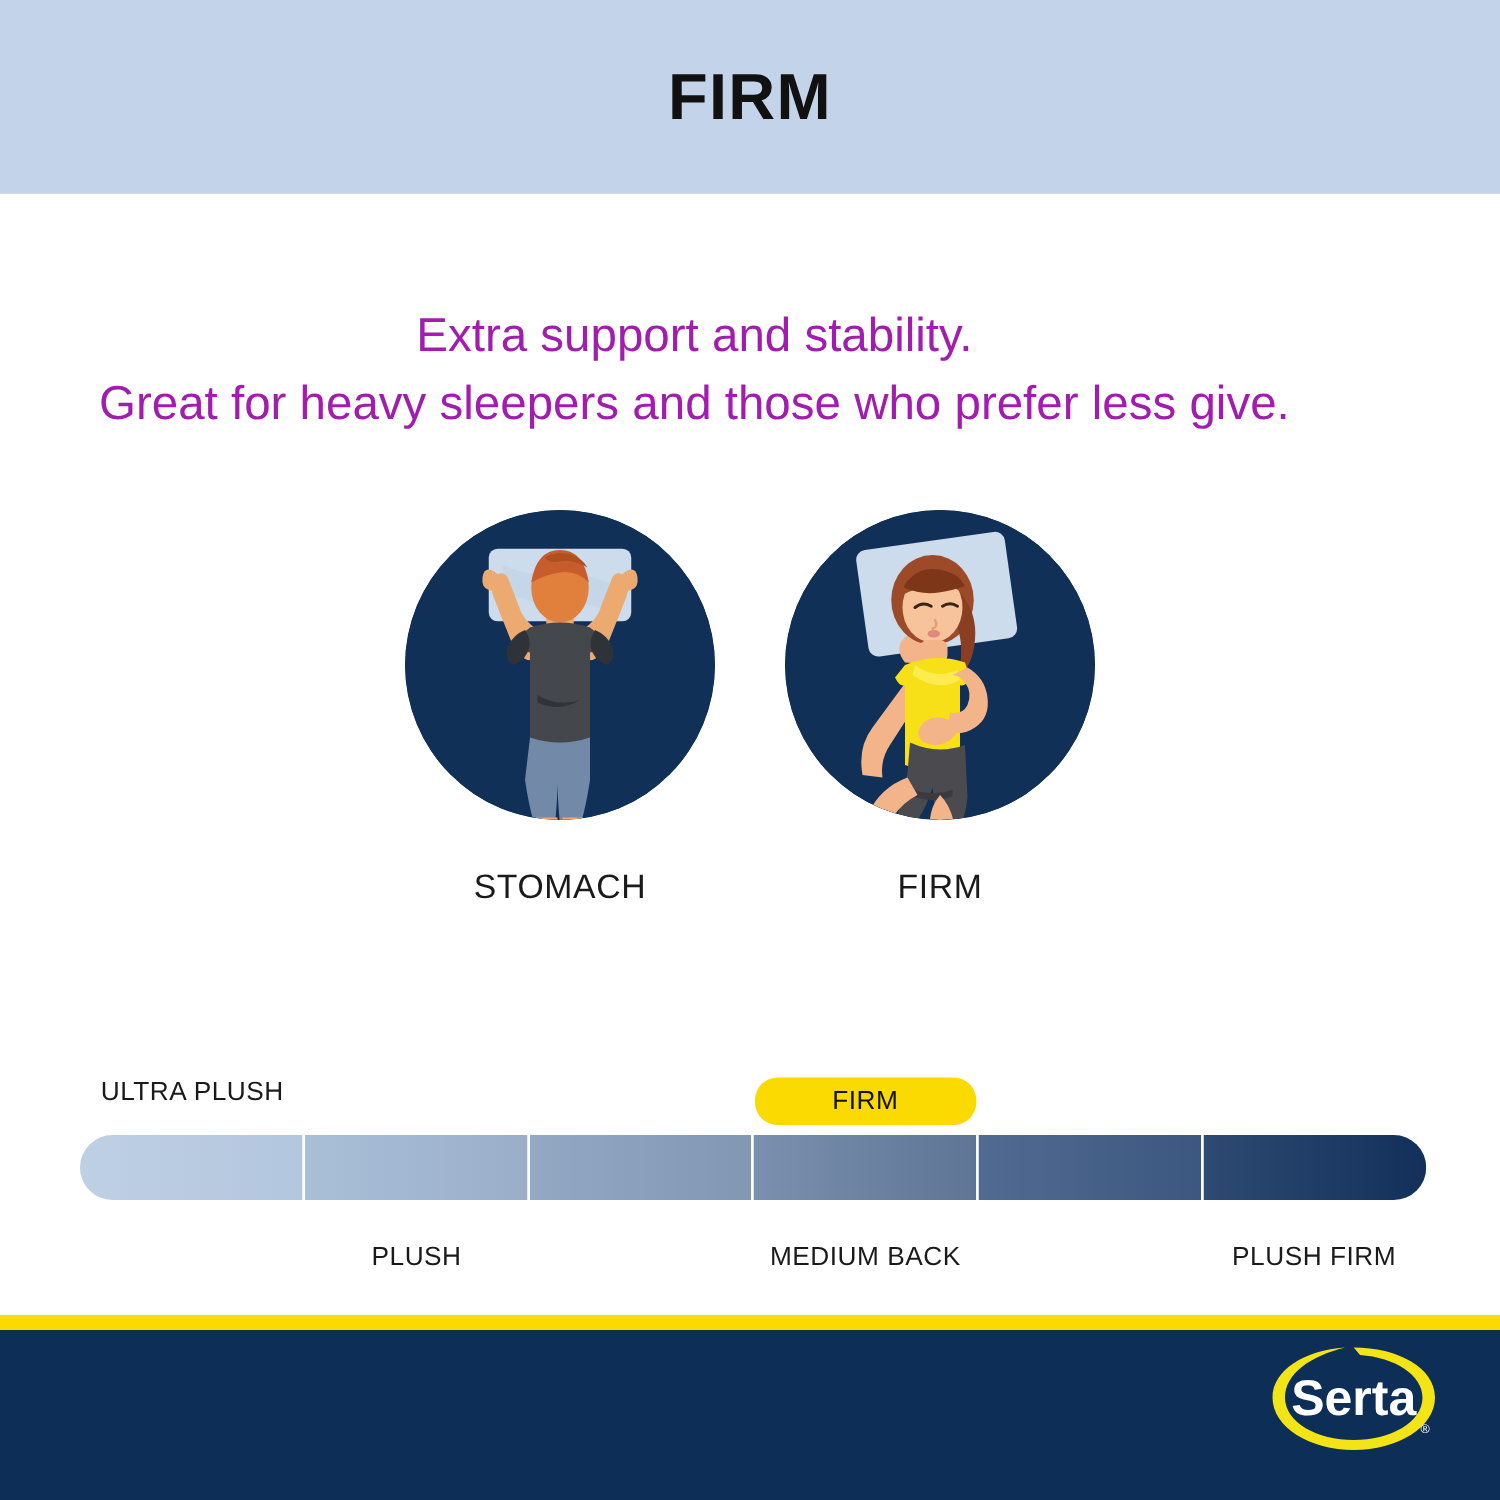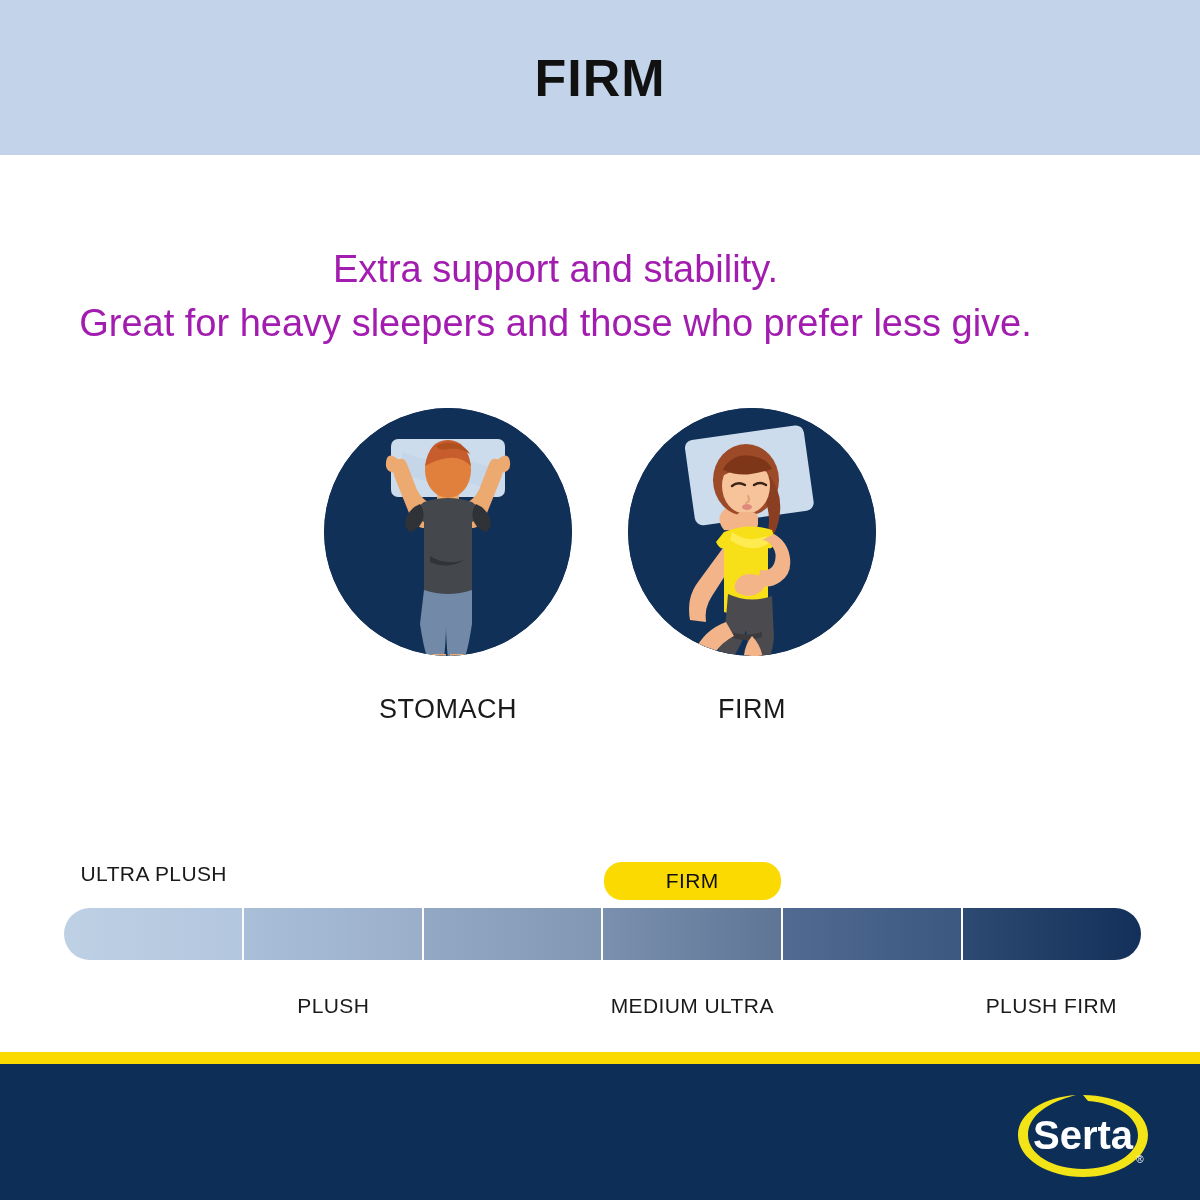--- a/index.html
+++ b/index.html
@@ -160,21 +160,21 @@
     position: absolute;
     left: 0;
     top: 1064px;
     width: 1200px;
     height: 136px;
     background: #0c2e57;
   }
   #serta-logo {
     position: absolute;
     right: 42px;
-    top: 23px;
+    top: 6px;
     width: 150px;
     height: 100px;
   }
   #serta-logo svg { display: block; }
 </style>
 </head>
 <body>
 
 <div id="header-band">
   <div id="header-title">FIRM</div>
@@ -318,21 +318,21 @@
     <div class="scale-label-cell empty">
       <span></span>
     </div>
     <div class="scale-label-cell">
       <span>PLUSH</span>
     </div>
     <div class="scale-label-cell empty">
       <span></span>
     </div>
     <div class="scale-label-cell">
-      <span>MEDIUM ULTRA</span>
+      <span>MEDIUM BACK</span>
     </div>
     <div class="scale-label-cell empty">
       <span></span>
     </div>
     <div class="scale-label-cell">
       <span>PLUSH FIRM</span>
     </div>
   </div>
 
 </div>

